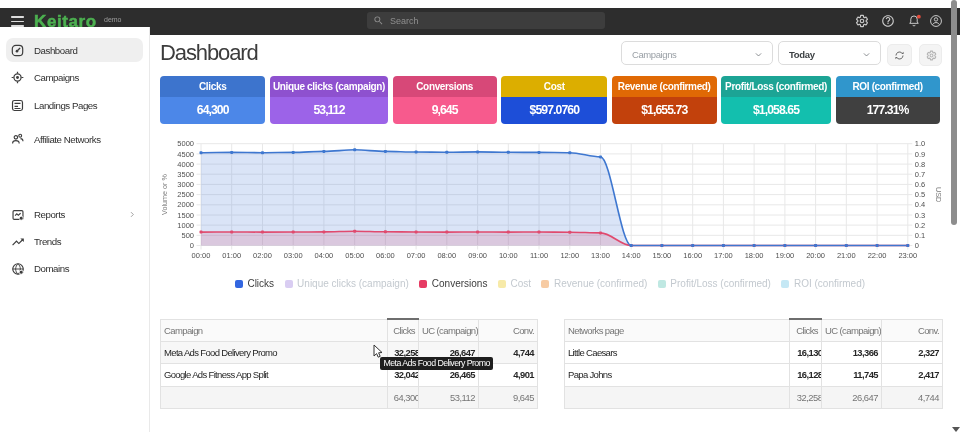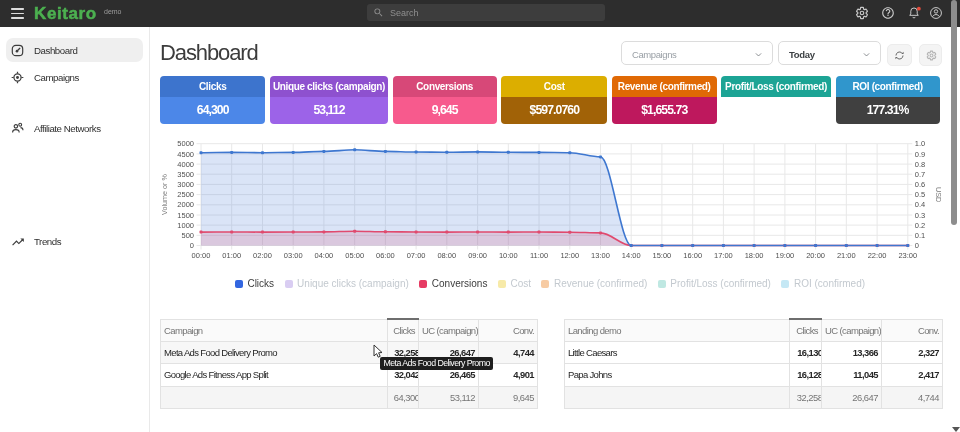--- a/index.html
+++ b/index.html
@@ -1,18 +1,18 @@
 <!DOCTYPE html>
 <html><head><meta charset="utf-8">
 <style>
 * { margin:0; padding:0; box-sizing:border-box; }
 html,body { width:960px; height:432px; overflow:hidden; background:#fff;
   font-family:"Liberation Sans",sans-serif; }
 
-#topbar { position:absolute; left:0; top:0; width:960px; height:27px; background:#2d2d2d; }
+#topbar { position:absolute; left:0; top:8px; width:960px; height:27px; background:#2d2d2d; }
 #burger { position:absolute; left:11px; top:8px; width:13px; height:11px; }
 #burger div { height:1.6px; background:#dcdcdc; margin-bottom:3.1px; border-radius:0.8px; }
 #logo { position:absolute; left:34px; top:4px; font-size:17px; font-weight:bold; color:#4cb050; letter-spacing:0.6px; -webkit-text-stroke:0.5px #4cb050; }
 #demo { position:absolute; left:104px; top:8px; font-size:7px; color:#9e9e9e; }
 #search { position:absolute; left:367px; top:4px; width:238px; height:17px; background:#3d3d3d; border-radius:3px; }
 #search svg { position:absolute; left:6px; top:3px; }
 #search span { position:absolute; left:23px; top:4px; font-size:9px; color:#8f8f8f; }
 .tbicon { position:absolute; top:6px; }
 
 #sidebar { position:absolute; left:0; top:27px; width:150px; height:405px; background:#fff; border-right:1px solid #e9e9e9; }
@@ -103,36 +103,62 @@
       <span class="lbl">Dashboard</span>
     </div>
 <div class="mi" style="top:37.25px">
       <svg width="13" height="13" viewBox="0 0 24 24">
         <circle cx="12" cy="12" r="6.6" fill="none" stroke="#3d3d3d" stroke-width="2.3"></circle>
         <circle cx="12" cy="12" r="2.7" fill="#3d3d3d"></circle>
         <path stroke="#3d3d3d" stroke-width="2.3" d="M12 1.2v3.6M12 19.2v3.6M1.2 12h3.6M19.2 12h3.6"></path>
       </svg>
       <span class="lbl">Campaigns</span>
     </div>
-<div class="mi" style="top:88px">
+<div class="mi" style="top:64.50px">
+      <svg width="13" height="13" viewBox="0 0 24 24">
+        <rect x="2.8" y="2.8" width="18.4" height="18.4" rx="3.5" fill="none" stroke="#3d3d3d" stroke-width="2.2"></rect>
+        <path fill="#3d3d3d" d="M6.5 6.5h11v2.6h-11zm0 6h6.5v2.4H6.5zm0 4.6h11v2.2h-11z" transform="scale(1 0.92) translate(0 1)"></path>
+      </svg>
+      <span class="lbl">Landings Pages</span>
+    </div>
+<div class="mi" style="top:99px">
       <svg width="13" height="13" viewBox="0 0 24 24">
         <g fill="none" stroke="#3d3d3d" stroke-width="2.1">
           <circle cx="9" cy="8" r="3.2"></circle>
           <path d="M3 19.5v-1.1c0-2.6 2.7-4.4 6-4.4s6 1.8 6 4.4v1.1"></path>
           <circle cx="17" cy="5" r="2.6"></circle>
           <path d="M17.5 10.4c2.6.3 4.5 1.9 4.5 4v.9"></path>
         </g>
       </svg>
       <span class="lbl">Affiliate Networks</span>
     </div>
+<div class="mi" style="top:173.50px">
+      <svg width="14" height="14" viewBox="0 0 24 24">
+        <rect x="3.5" y="4.5" width="17" height="15" rx="2" fill="none" stroke="#3d3d3d" stroke-width="2"></rect>
+        <path fill="none" stroke="#3d3d3d" stroke-width="2" d="M7 13l3-3 2.5 2.5L16.5 9"></path>
+        <circle cx="17.5" cy="17.5" r="3.4" fill="#3d3d3d" stroke="#fff" stroke-width="1.4"></circle>
+      </svg>
+      <span class="lbl">Reports</span>
+      <svg class="chev" width="8" height="13" viewBox="0 0 24 24">
+        <path fill="none" stroke="#8a8a8a" stroke-width="2.4" d="M9 5l7 7-7 7"></path>
+      </svg>
+    </div>
 <div class="mi" style="top:200.75px">
       <svg width="14" height="14" viewBox="0 0 24 24">
         <path fill="#3d3d3d" d="M16 6l2.29 2.29-4.88 4.88-4-4L2 16.59 3.41 18l6-6 4 4 6.3-6.29L22 12V6z"></path>
       </svg>
       <span class="lbl">Trends</span>
+    </div>
+<div class="mi" style="top:228.00px">
+      <svg width="14" height="14" viewBox="0 0 24 24">
+        <circle cx="12" cy="12" r="9" fill="none" stroke="#3d3d3d" stroke-width="2"></circle>
+        <path fill="none" stroke="#3d3d3d" stroke-width="1.6" d="M3 12h18M12 3c-2.5 2.3-4 5.5-4 9s1.5 6.7 4 9c2.5-2.3 4-5.5 4-9s-1.5-6.7-4-9z"></path>
+        <circle cx="17.5" cy="17.5" r="3.4" fill="#3d3d3d" stroke="#fff" stroke-width="1.4"></circle>
+      </svg>
+      <span class="lbl">Domains</span>
     </div>
 </div>
 <div id="h1">Dashboard</div>
 <div class="sel" style="left:621px; width:152px;">
     <span class="txt" style="color:#9aa0a6;letter-spacing:-0.4px">Campaigns</span>
   <svg class="dd" width="9" height="9" viewBox="0 0 24 24">
       <path fill="none" stroke="#5f6368" stroke-width="1.9" d="M5 9l7 7 7-7"></path>
     </svg>
   </div>
 <div class="sel" style="left:778px; width:103px;">
@@ -165,28 +191,29 @@
 <div class="card" style="width:118.2px">
       <div class="lab" style="background:#8e51cf">Unique clicks (campaign)</div>
       <div class="val" style="background:#9c63e8">53,112</div>
     </div>
 <div class="card" style="width:104.1px">
       <div class="lab" style="background:#d74878">Conversions</div>
       <div class="val" style="background:#f75a8d">9,645</div>
     </div>
 <div class="card" style="width:106.2px">
       <div class="lab" style="background:#dcae00">Cost</div>
-      <div class="val" style="background:#a16207">$597.0760</div>
+      <div class="val" style="background:#1d4ed8">$597.0760</div>
     </div>
 <div class="card" style="width:104.7px">
       <div class="lab" style="background:#e06905">Revenue (confirmed)</div>
-      <div class="val" style="background:#be185d">$1,655.73</div>
+      <div class="val" style="background:#c2410c">$1,655.73</div>
     </div>
 <div class="card" style="width:110.0px">
       <div class="lab" style="background:#1ca495">Profit/Loss (confirmed)</div>
+      <div class="val" style="background:#13bfae">$1,058.65</div>
     </div>
 <div class="card" style="width:104.2px">
       <div class="lab" style="background:#3096cc">ROI (confirmed)</div>
       <div class="val" style="background:#404040">177.31%</div>
     </div>
 </div>
 
 <svg width="800" height="160" viewBox="0 0 800 160" style="position:absolute;left:160px;top:135px;font-family:'Liberation Sans',sans-serif">
 <line x1="41.0" y1="8.7" x2="41.0" y2="114.5" stroke="#e8e8e8" stroke-width="1"></line>
 <line x1="71.7" y1="8.7" x2="71.7" y2="114.5" stroke="#e8e8e8" stroke-width="1"></line>
@@ -391,35 +418,35 @@
 
 <table style="left:564px; top:318px; width:378px;">
   <colgroup>
       <col style="width:225px">
       <col style="width:32px">
       <col style="width:60px">
       <col style="width:61px">
     </colgroup>
   <tbody>
       <tr>
-        <th>Landing demo</th>
+        <th>Networks page</th>
         <th class="num sorted">Clicks</th>
         <th class="num">UC (campaign)</th>
         <th class="num">Conv.</th>
       </tr>
   <tr>
         <td class="name">Little Caesars</td>
         <td class="num clip"><span>16,130</span></td>
         <td class="num">13,366</td>
         <td class="num">2,327</td>
       </tr>
   <tr>
         <td class="name">Papa Johns</td>
         <td class="num clip"><span>16,128</span></td>
-        <td class="num">11,045</td>
+        <td class="num">11,745</td>
         <td class="num">2,417</td>
       </tr>
   <tr class="foot">
         <td></td>
         <td class="num clip"><span>32,258</span></td>
         <td class="num">26,647</td>
         <td class="num">4,744</td>
       </tr>
 </tbody>
   </table>

